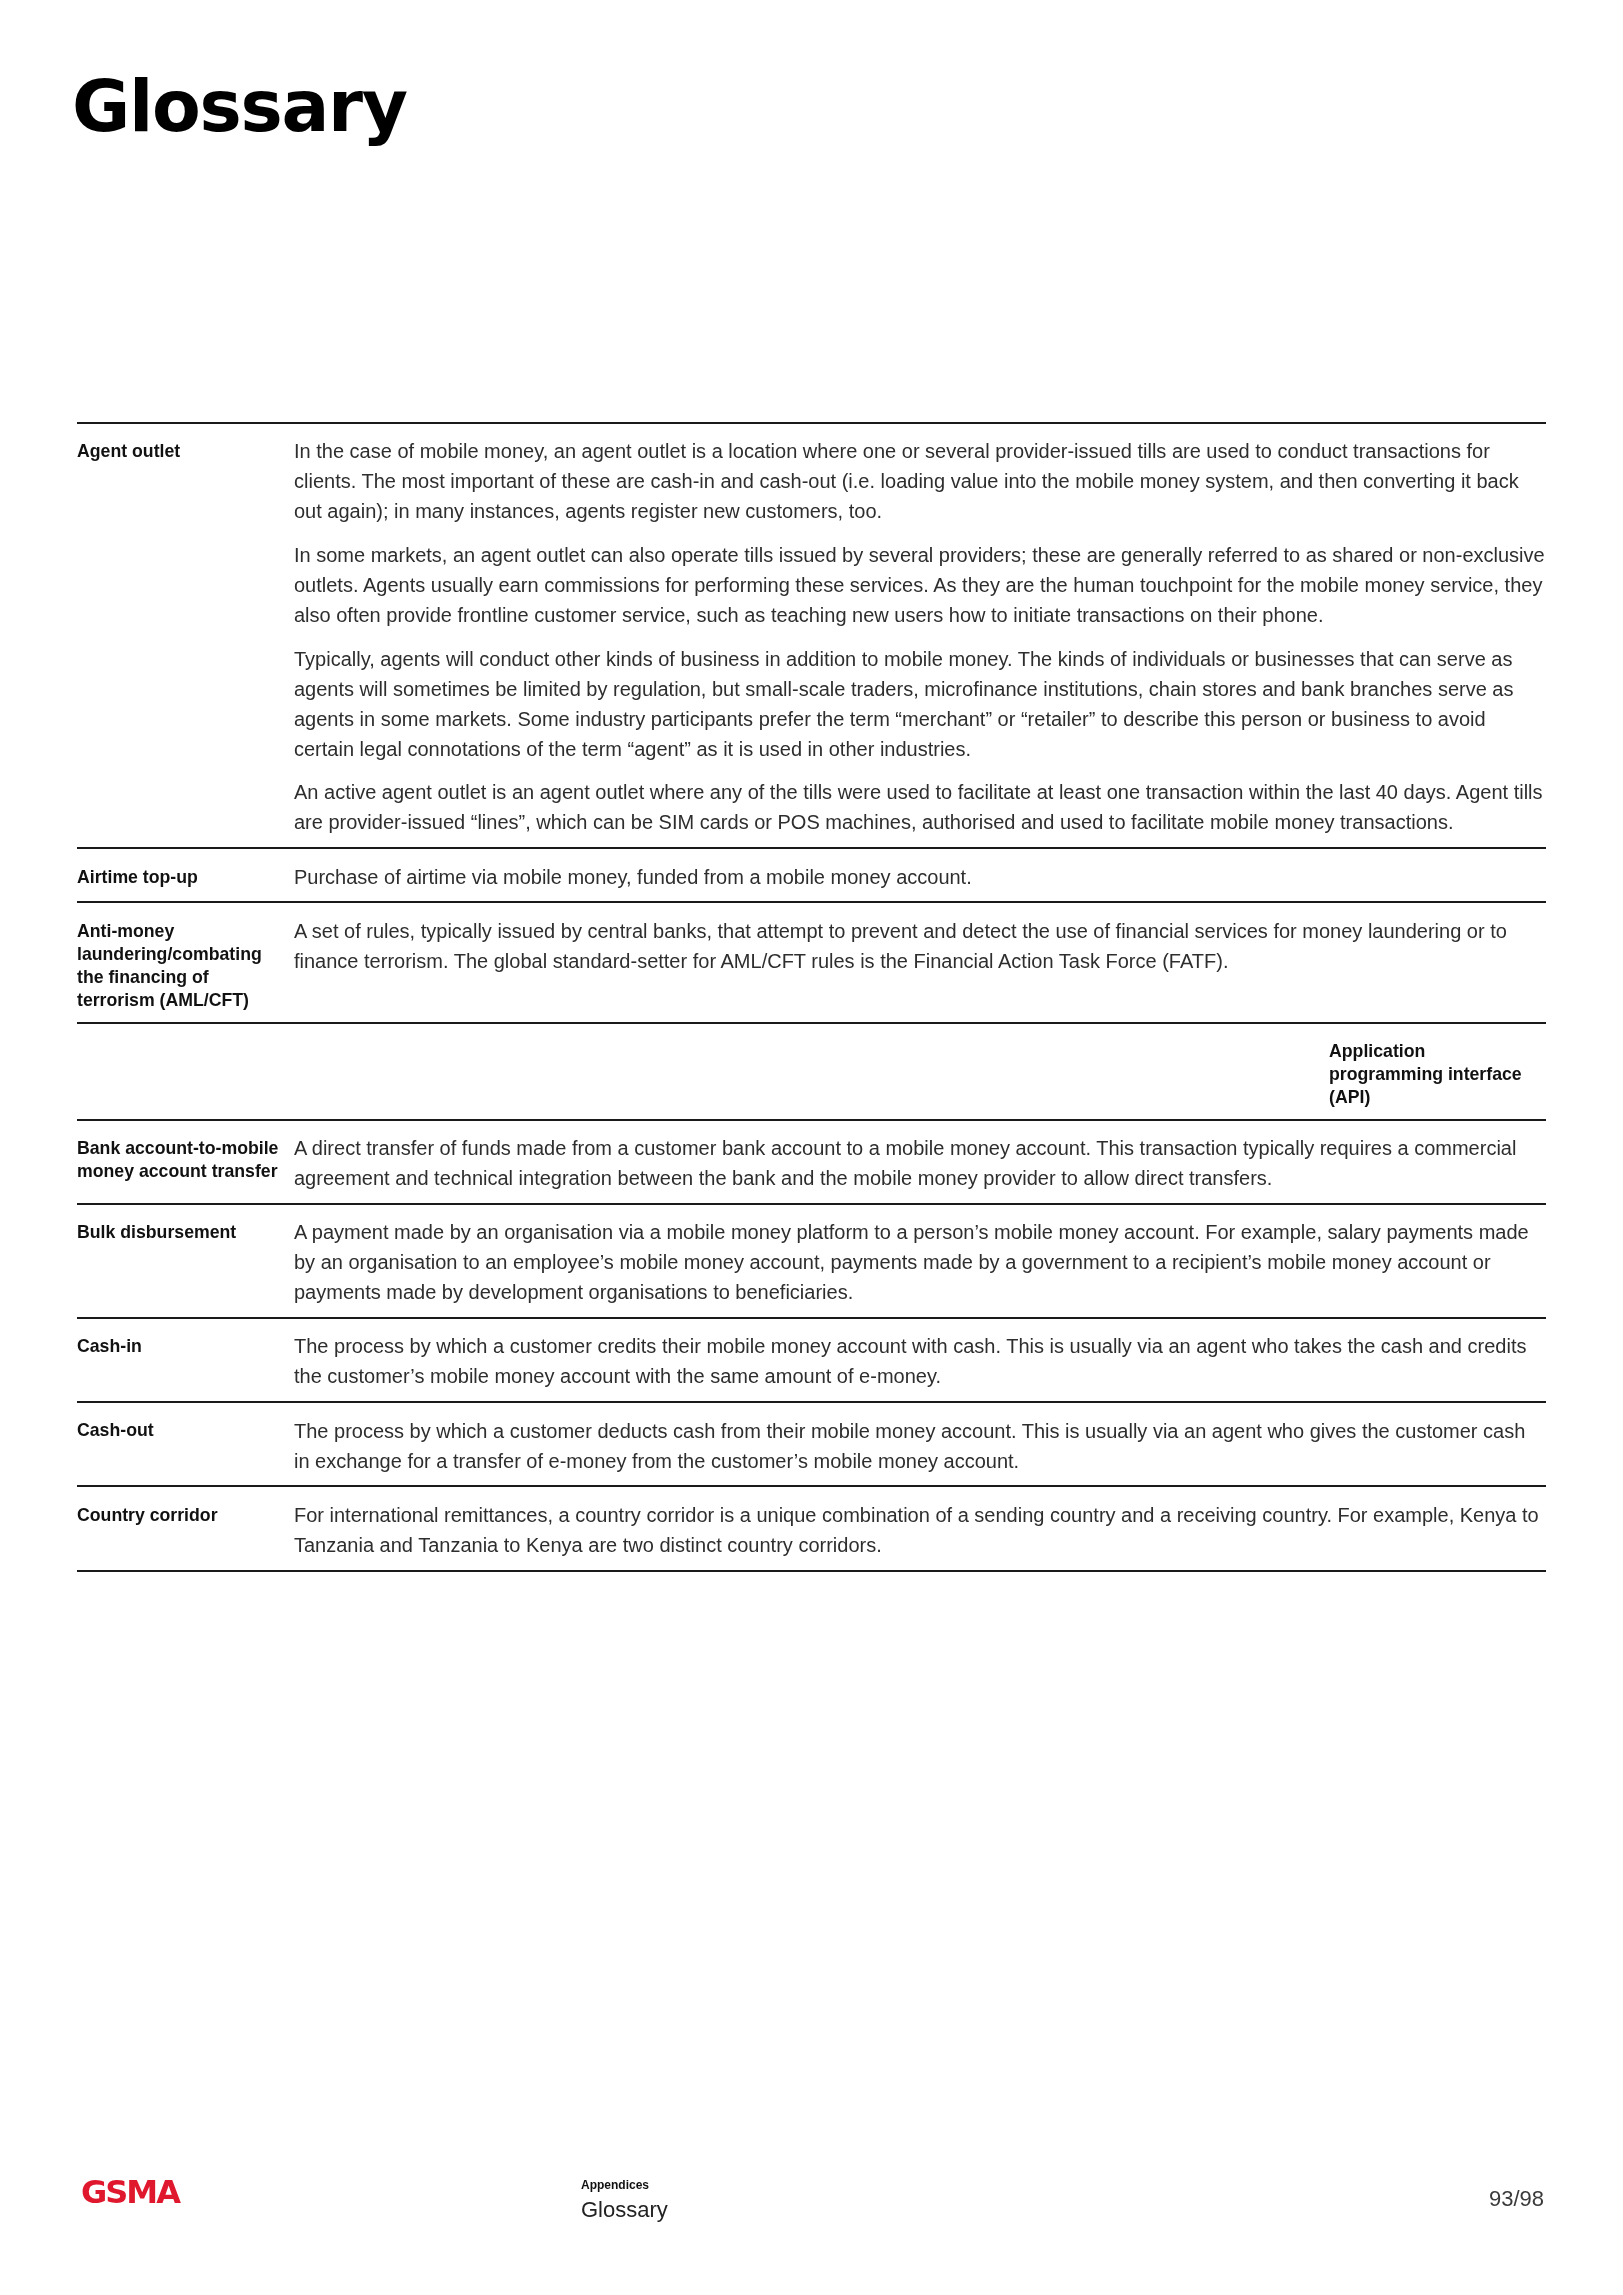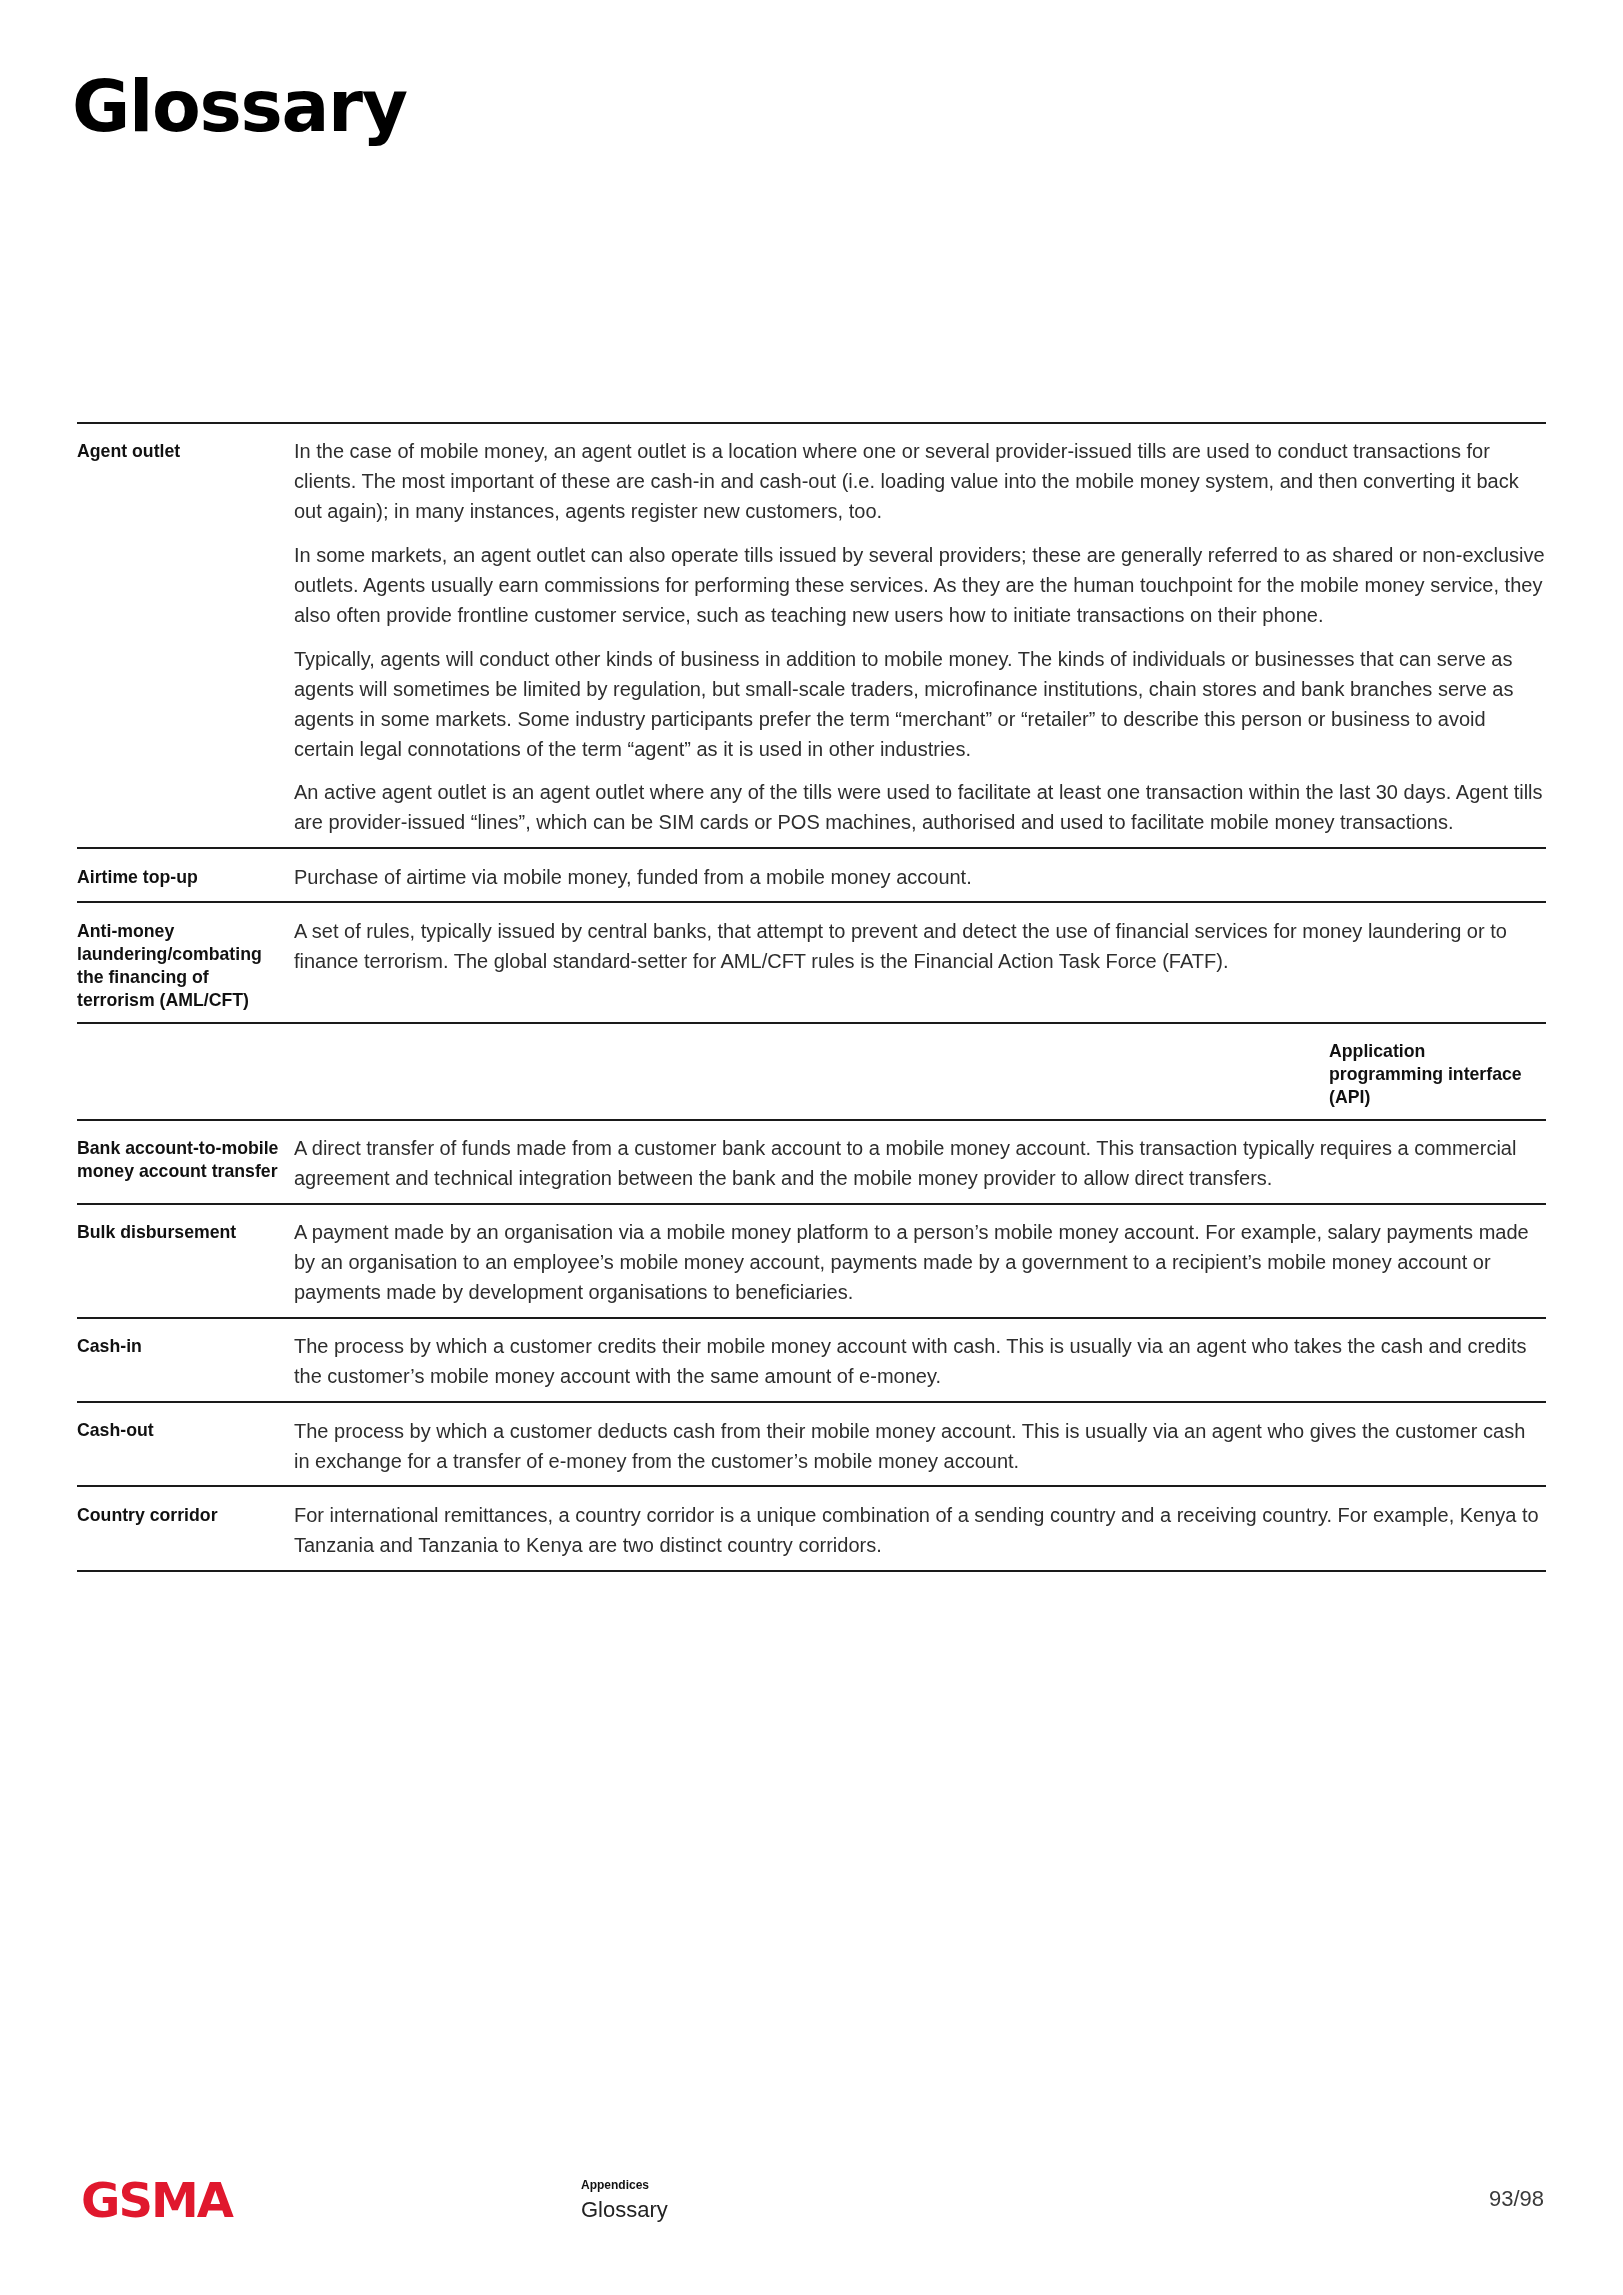--- a/index.html
+++ b/index.html
@@ -71,21 +71,21 @@
     right: 0;
     top: 2171px;
     height: 79px;
   }
   .gsma-logo {
     position: absolute;
     left: 81px;
     top: 5.2px;
     font-family: "DejaVu Sans", "Liberation Sans", sans-serif;
     font-weight: bold;
-    font-size: 48px;
+    font-size: 32px;
     line-height: 1;
     letter-spacing: -2px;
   }
   .footer-crumbs {
     position: absolute;
     left: 581px;
     top: 3.9px;
   }
   .footer-section {
     font-size: 12px;
@@ -114,21 +114,21 @@
 
 <h1 class="page-title">Glossary</h1>
 
 <div class="glossary-table">
   <div class="glossary-row">
     <div class="term-cell">Agent outlet</div>
     <div class="definition-cell">
         <p>In the case of mobile money, an agent outlet is a location where one or several provider-issued tills are used to conduct transactions for clients. The most important of these are cash-in and cash-out (i.e. loading value into the mobile money system, and then converting it back out again); in many instances, agents register new customers, too.</p>
         <p>In some markets, an agent outlet can also operate tills issued by several providers; these are generally referred to as shared or non-exclusive outlets. Agents usually earn commissions for performing these services. As they are the human touchpoint for the mobile money service, they also often provide frontline customer service, such as teaching new users how to initiate transactions on their phone.</p>
         <p>Typically, agents will conduct other kinds of business in addition to mobile money. The kinds of individuals or businesses that can serve as agents will sometimes be limited by regulation, but small-scale traders, microfinance institutions, chain stores and bank branches serve as agents in some markets. Some industry participants prefer the term “merchant” or “retailer” to describe this person or business to avoid certain legal connotations of the term “agent” as it is used in other industries.</p>
-        <p>An active agent outlet is an agent outlet where any of the tills were used to facilitate at least one transaction within the last 30 days. Agent tills are provider-issued “lines”, which can be SIM cards or POS machines, authorised and used to facilitate mobile money transactions.</p>
+        <p>An active agent outlet is an agent outlet where any of the tills were used to facilitate at least one transaction within the last 40 days. Agent tills are provider-issued “lines”, which can be SIM cards or POS machines, authorised and used to facilitate mobile money transactions.</p>
       </div>
   </div>
 
   <div class="glossary-row">
     <div class="term-cell">Airtime top-up</div>
     <div class="definition-cell">
         <p>Purchase of airtime via mobile money, funded from a mobile money account.</p>
       </div>
   </div>
 

